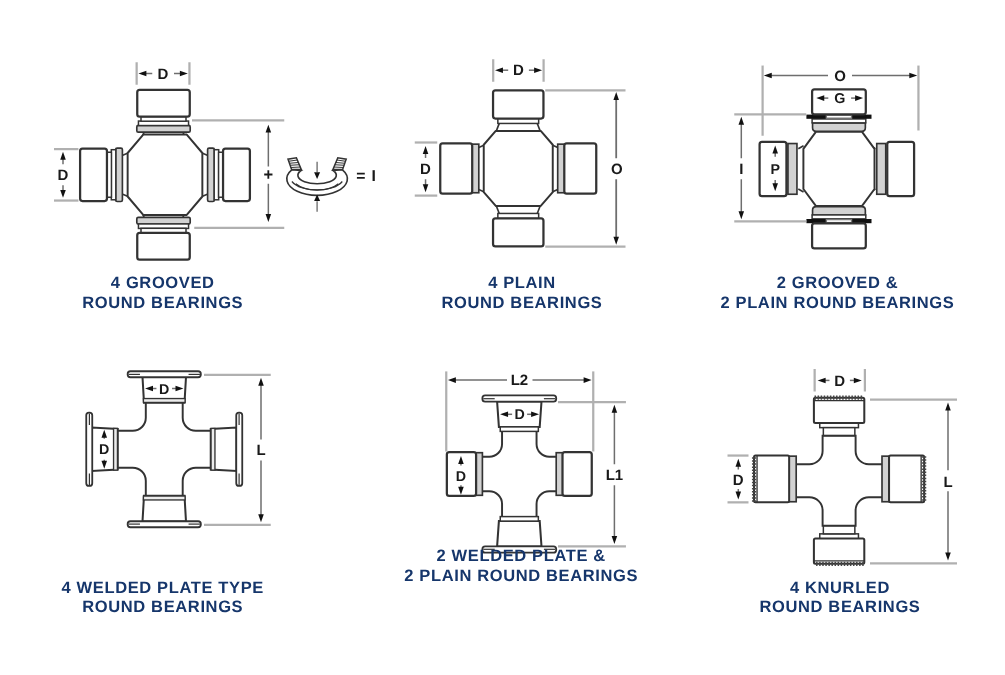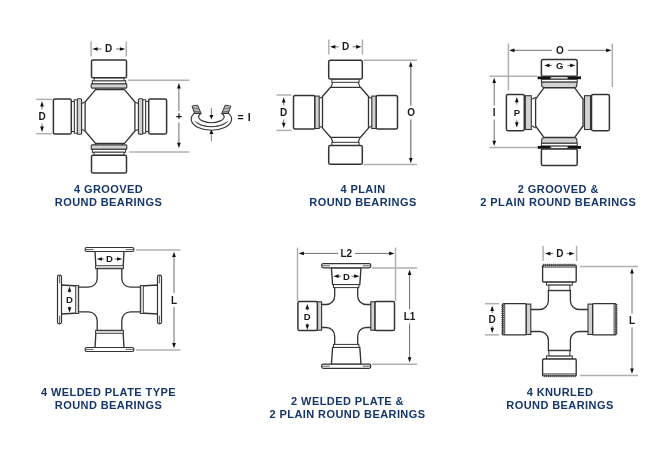--- a/index.html
+++ b/index.html
@@ -434,20 +434,20 @@
 <line x1="632" y1="271" x2="632" y2="313.5" stroke="#6e6e6e" stroke-width="1.0"></line>
 <polygon points="632,268.3 630.15,273.6 633.85,273.6" fill="#111111"></polygon>
 <line x1="632" y1="327.5" x2="632" y2="371" stroke="#6e6e6e" stroke-width="1.0"></line>
 <polygon points="632,373.7 630.15,368.4 633.85,368.4" fill="#111111"></polygon>
 <text x="632" y="324.4" font-family="&quot;Liberation Sans&quot;,sans-serif" font-size="10" font-weight="bold" fill="#1a1a1a" text-anchor="middle">L</text>
 </g>
 </svg>
 
 <div class="cap" style="left:-21.5px;top:183.1px">4 GROOVED<br>ROUND BEARINGS</div>
 
-<div class="cap" style="left:233px;top:183.1px">4 PLAIN<br>ROUND BEARINGS</div>
+<div class="cap" style="left:218px;top:183.1px">4 PLAIN<br>ROUND BEARINGS</div>
 
 <div class="cap" style="left:428.29999999999995px;top:183.1px">2 GROOVED &amp;<br>2 PLAIN ROUND BEARINGS</div>
 
 <div class="cap" style="left:-21.5px;top:385.7px">4 WELDED PLATE TYPE<br>ROUND BEARINGS</div>
 
-<div class="cap" style="left:217.5px;top:395px">2 WELDED PLATE &amp;<br>2 PLAIN ROUND BEARINGS</div>
+<div class="cap" style="left:217.5px;top:365px">2 WELDED PLATE &amp;<br>2 PLAIN ROUND BEARINGS</div>
 
 <div class="cap" style="left:430.0px;top:385.7px">4 KNURLED<br>ROUND BEARINGS</div>
 </body></html>

